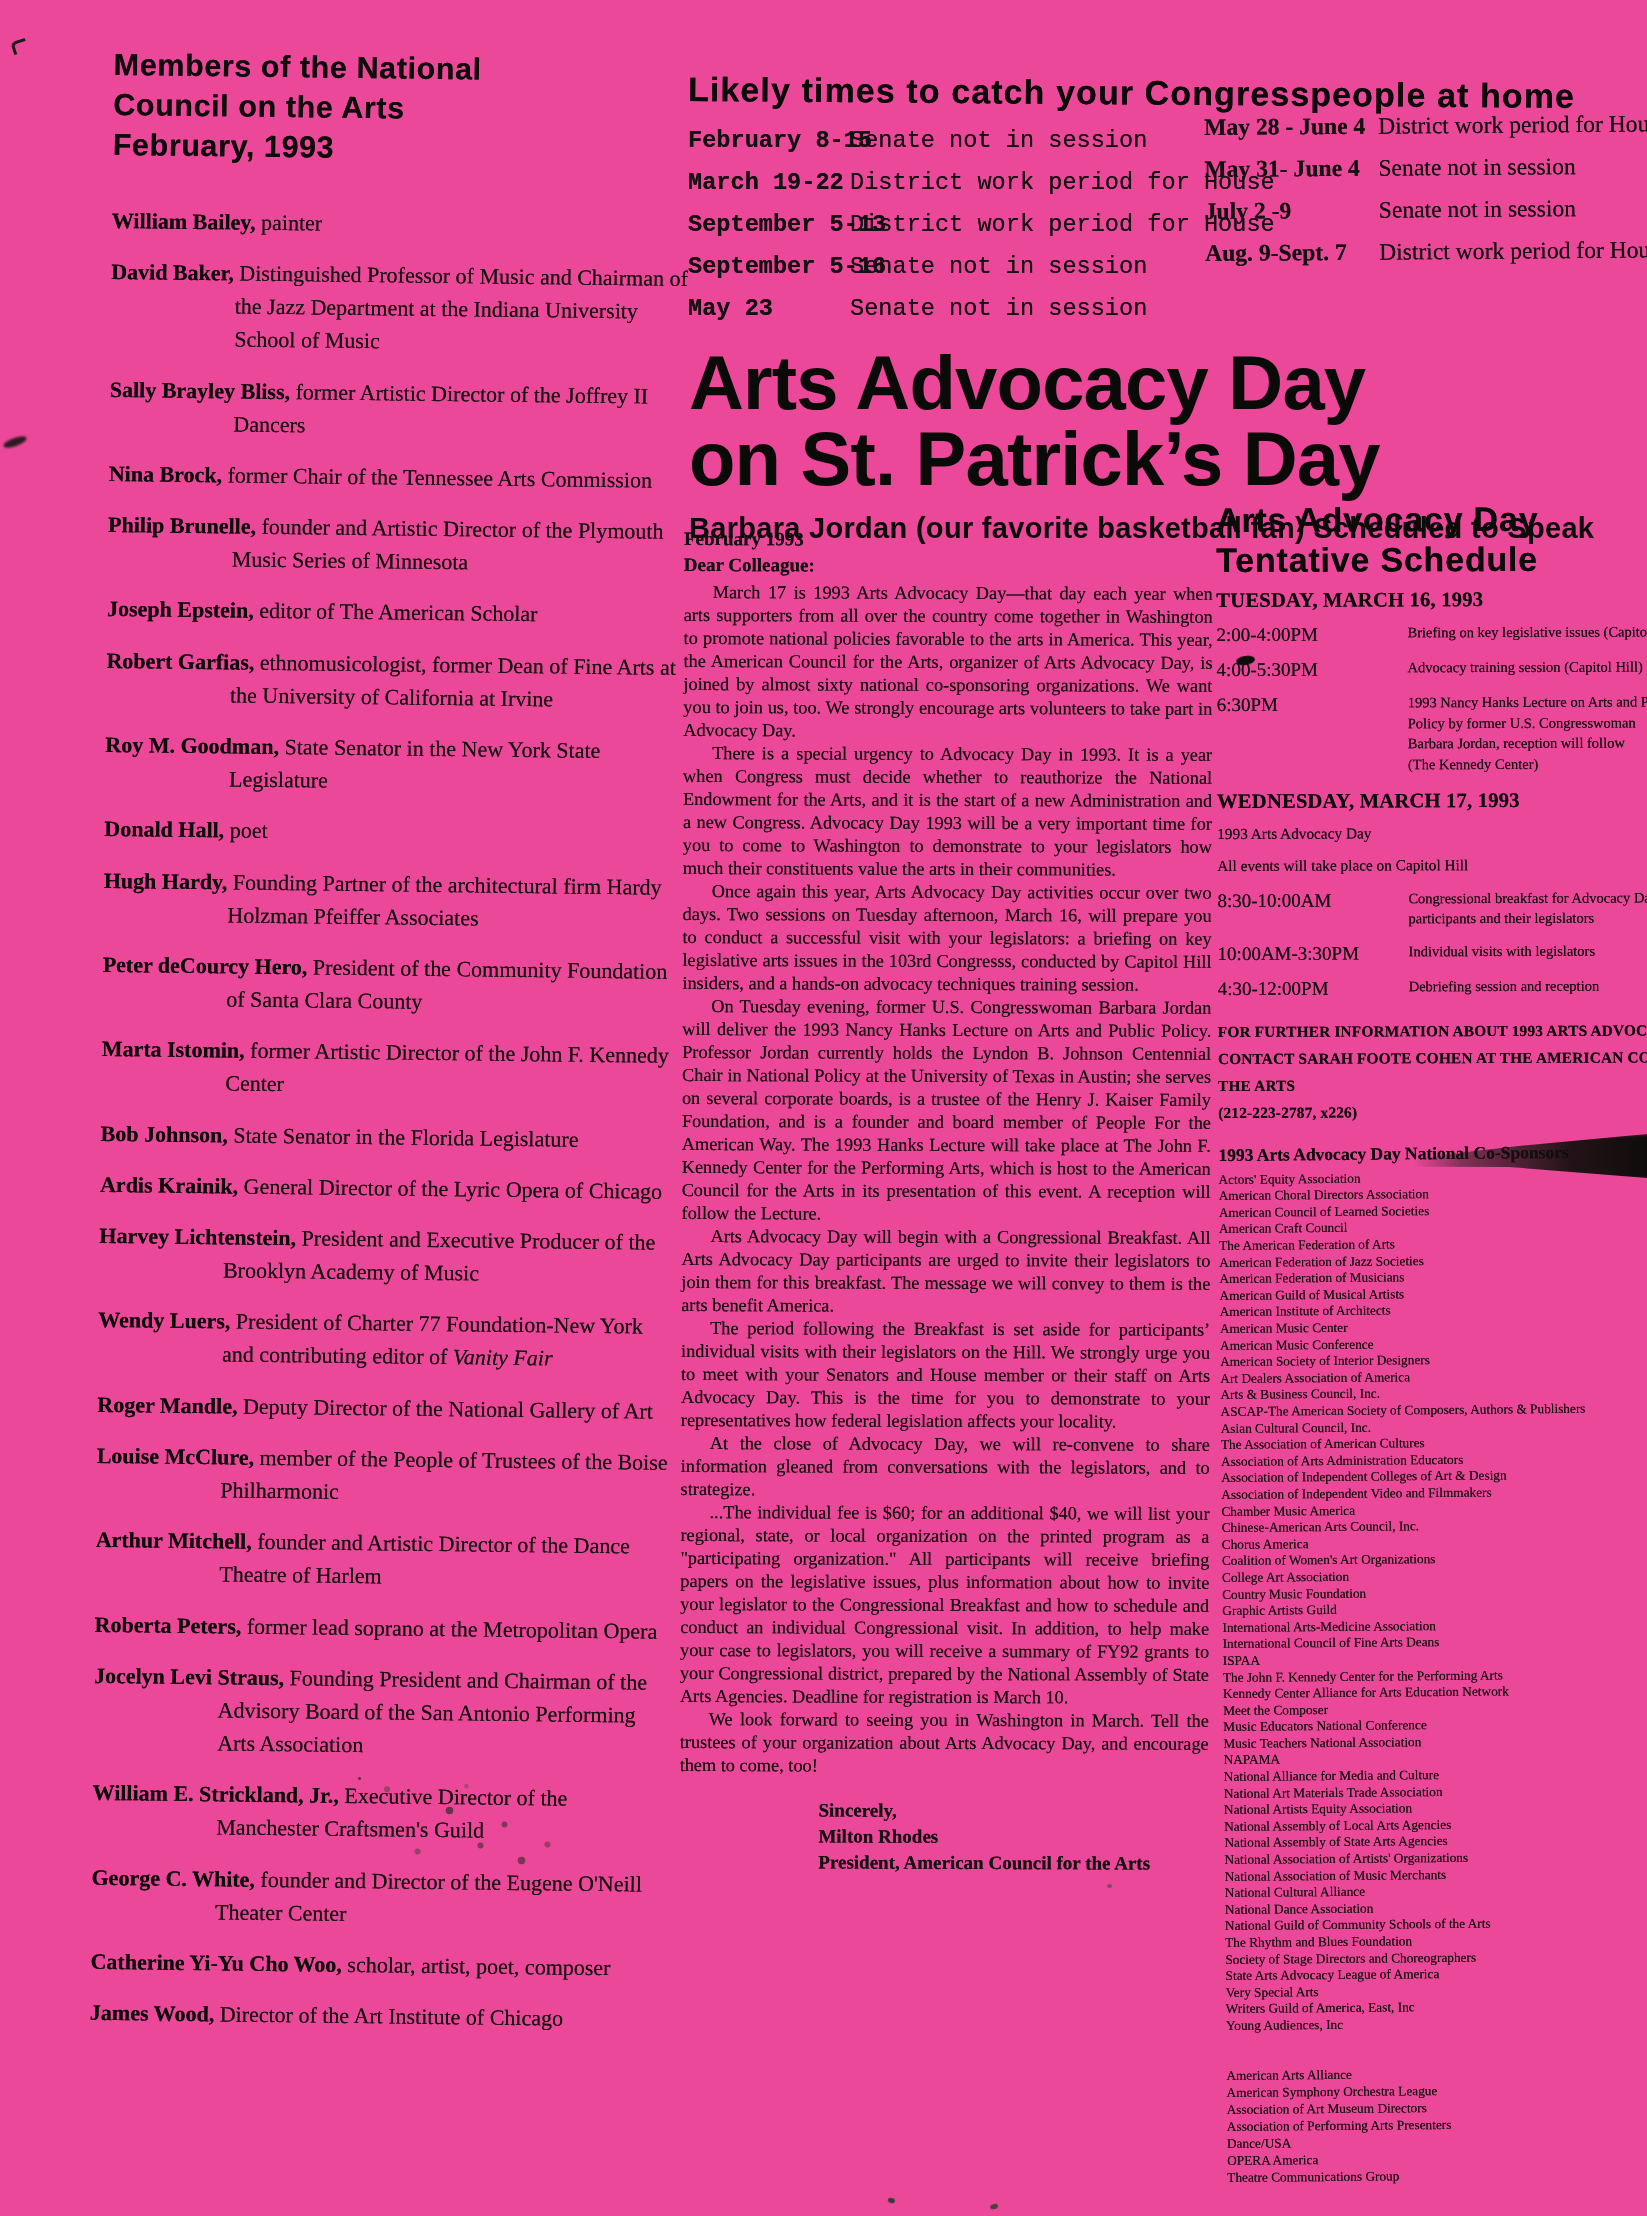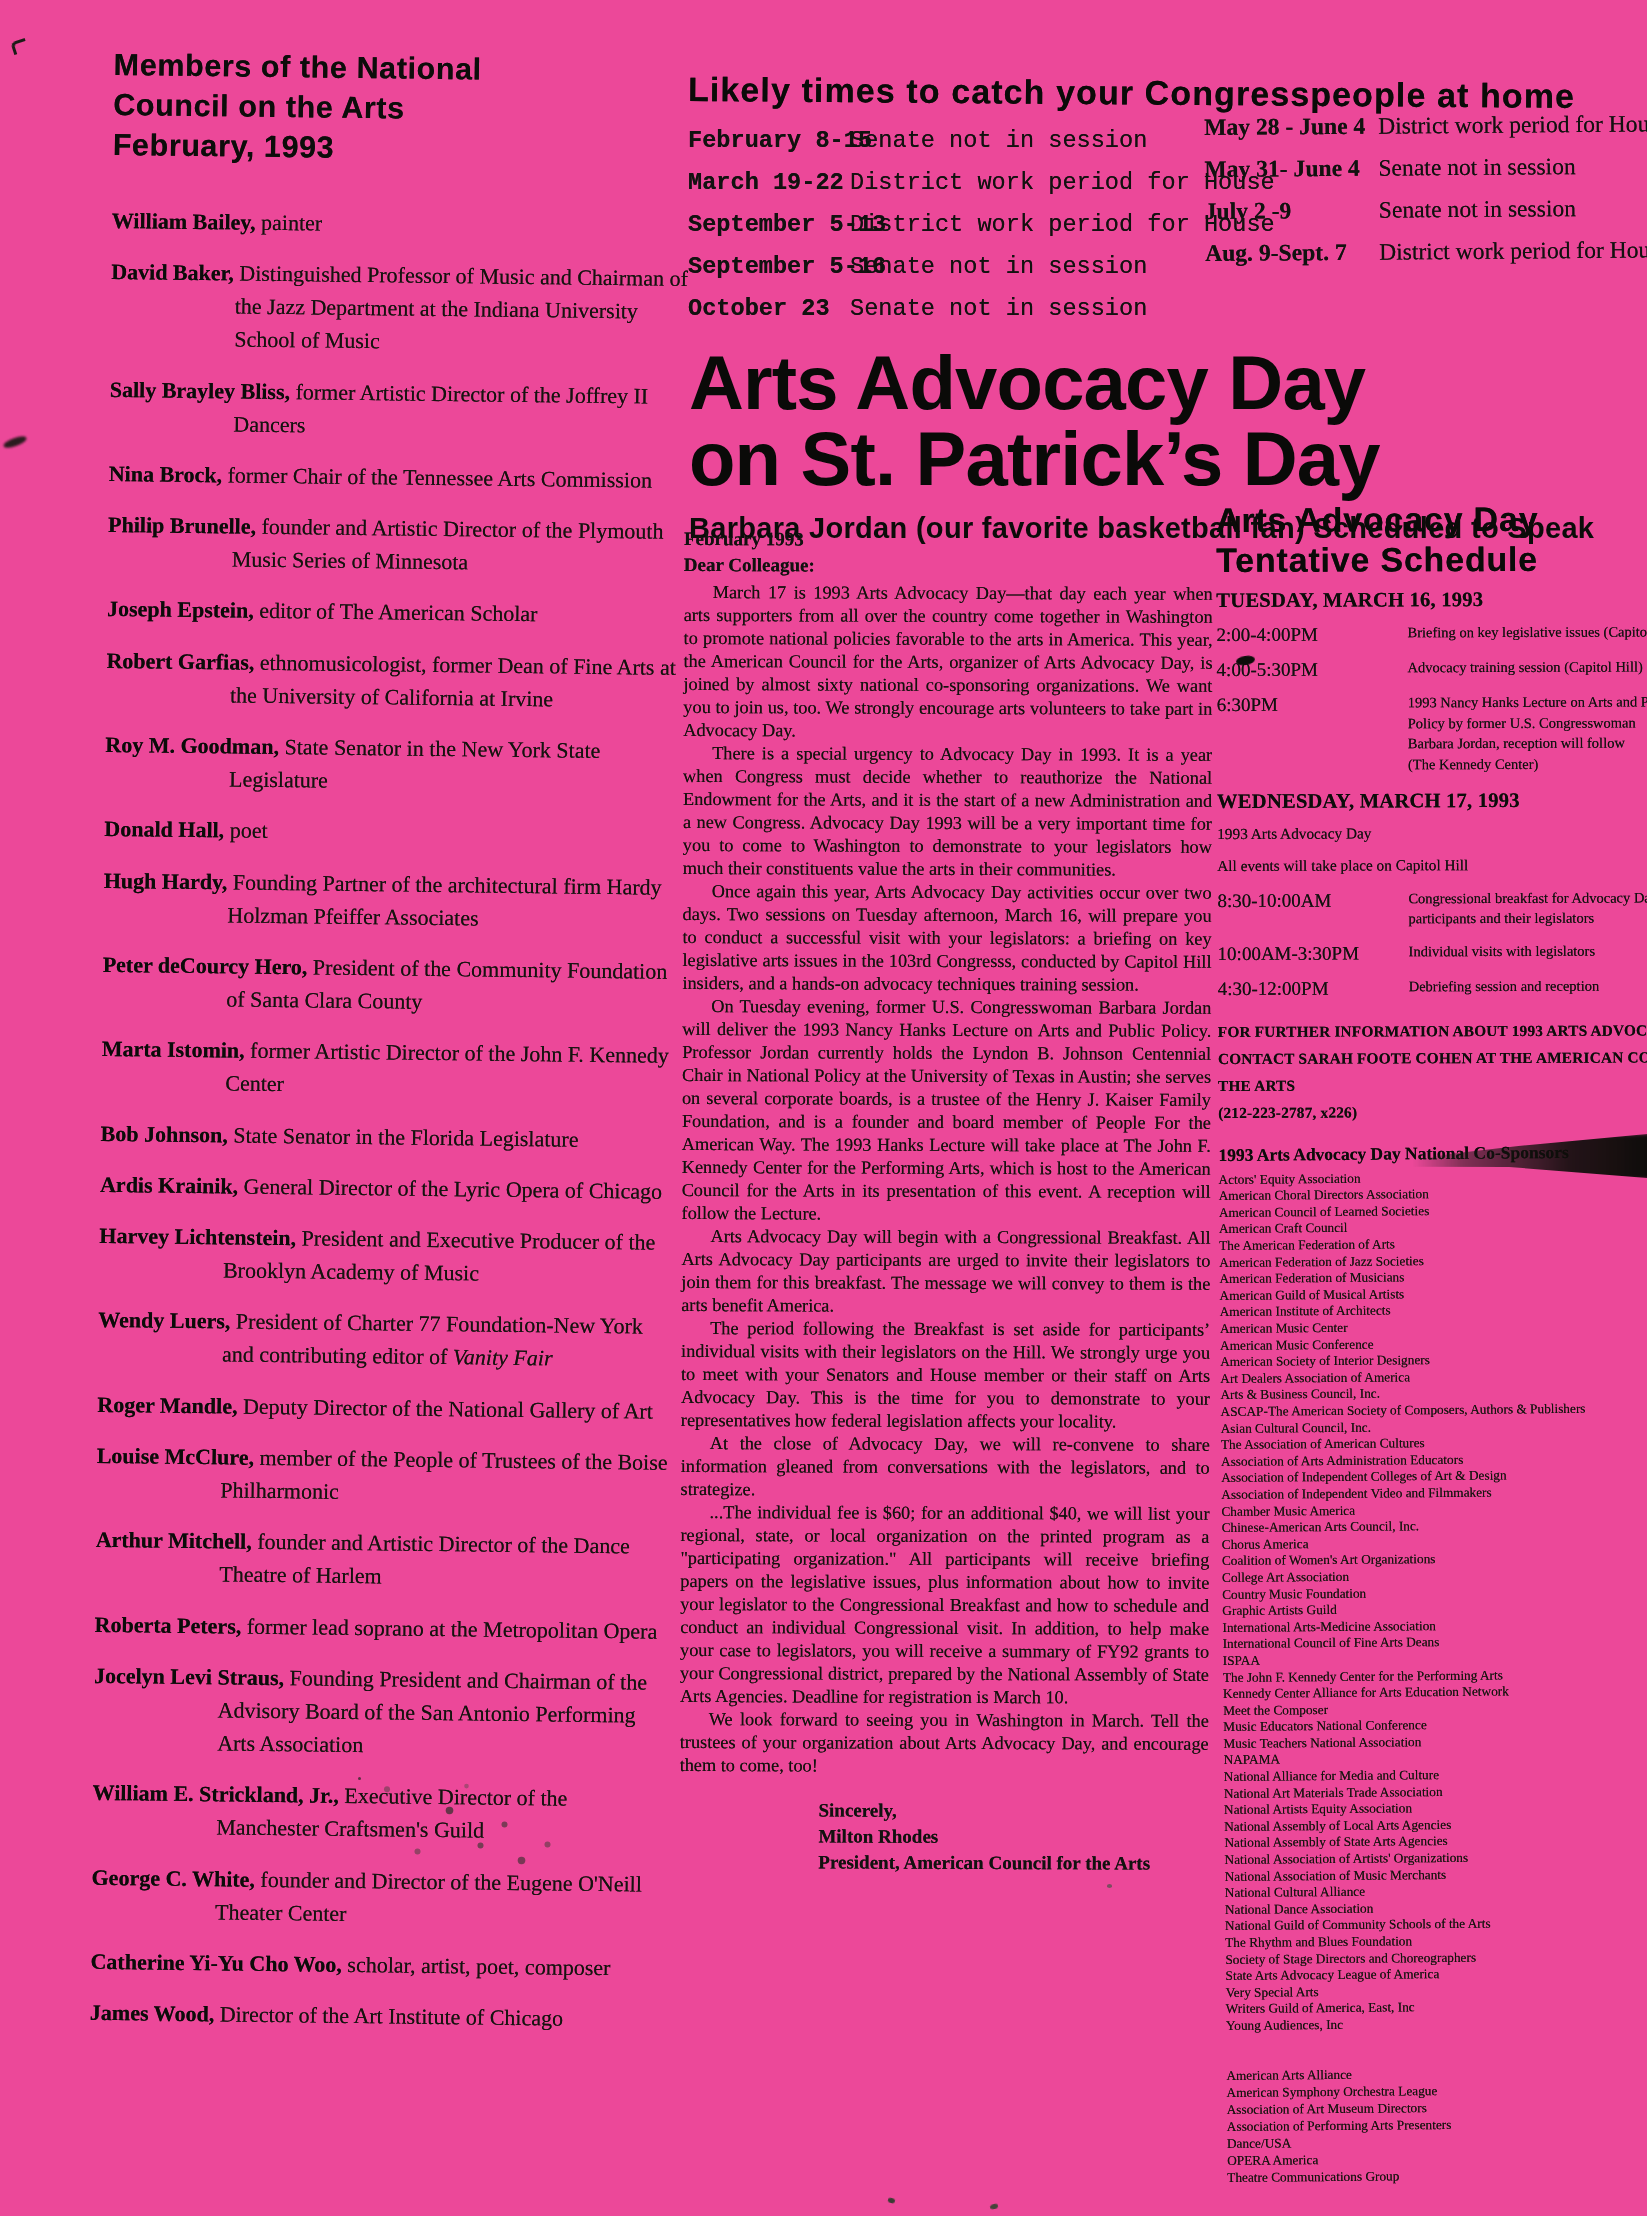--- a/index.html
+++ b/index.html
@@ -187,21 +187,21 @@
     <div class="cg-left">
 
         <div class="cg-row"><span class="cg-date">February 8-15</span><span class="cg-status">Senate not in session</span></div>
 
         <div class="cg-row"><span class="cg-date">March 19-22</span><span class="cg-status">District work period for House</span></div>
 
         <div class="cg-row"><span class="cg-date">September 5-13</span><span class="cg-status">District work period for House</span></div>
 
         <div class="cg-row"><span class="cg-date">September 5-16</span><span class="cg-status">Senate not in session</span></div>
 
-        <div class="cg-row"><span class="cg-date">October 23</span><span class="cg-status">Senate not in session</span></div>
+        <div class="cg-row"><span class="cg-date">May 23</span><span class="cg-status">Senate not in session</span></div>
 
     </div>
     <div class="cg-right">
 
         <div class="cg-row"><span class="cg-date">May 28 - June 4</span><span class="cg-status">District work period for House</span></div>
 
         <div class="cg-row"><span class="cg-date">May 31- June 4</span><span class="cg-status">Senate not in session</span></div>
 
         <div class="cg-row"><span class="cg-date">July 2 -9</span><span class="cg-status">Senate not in session</span></div>
 

